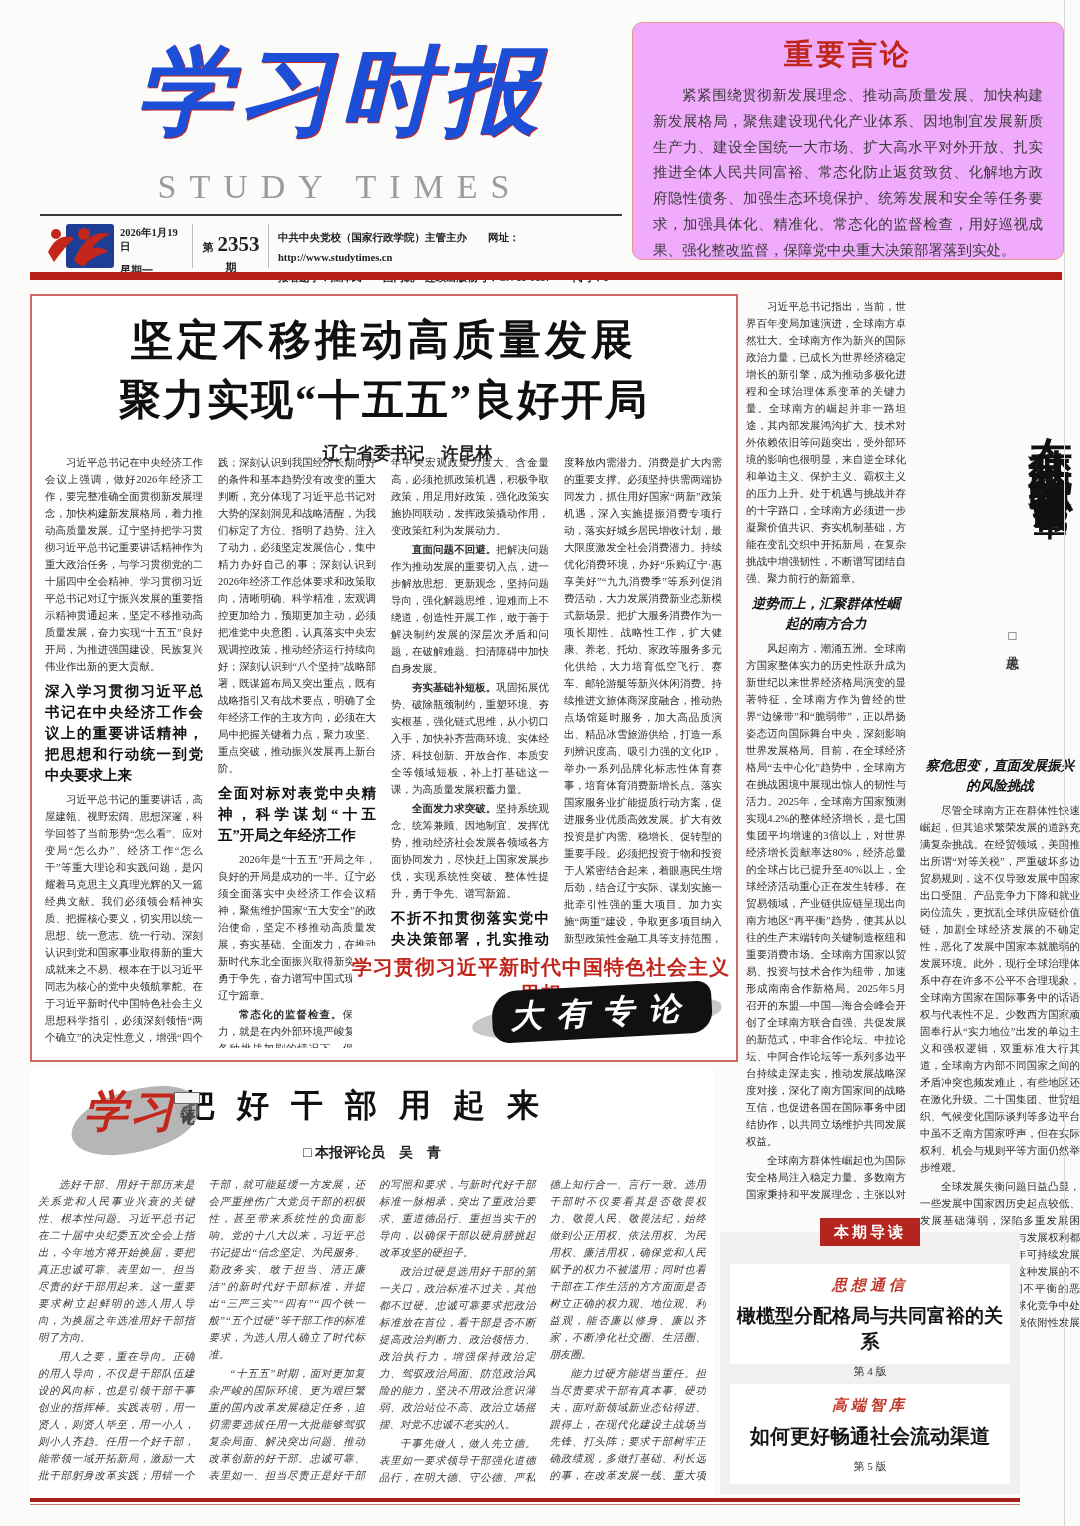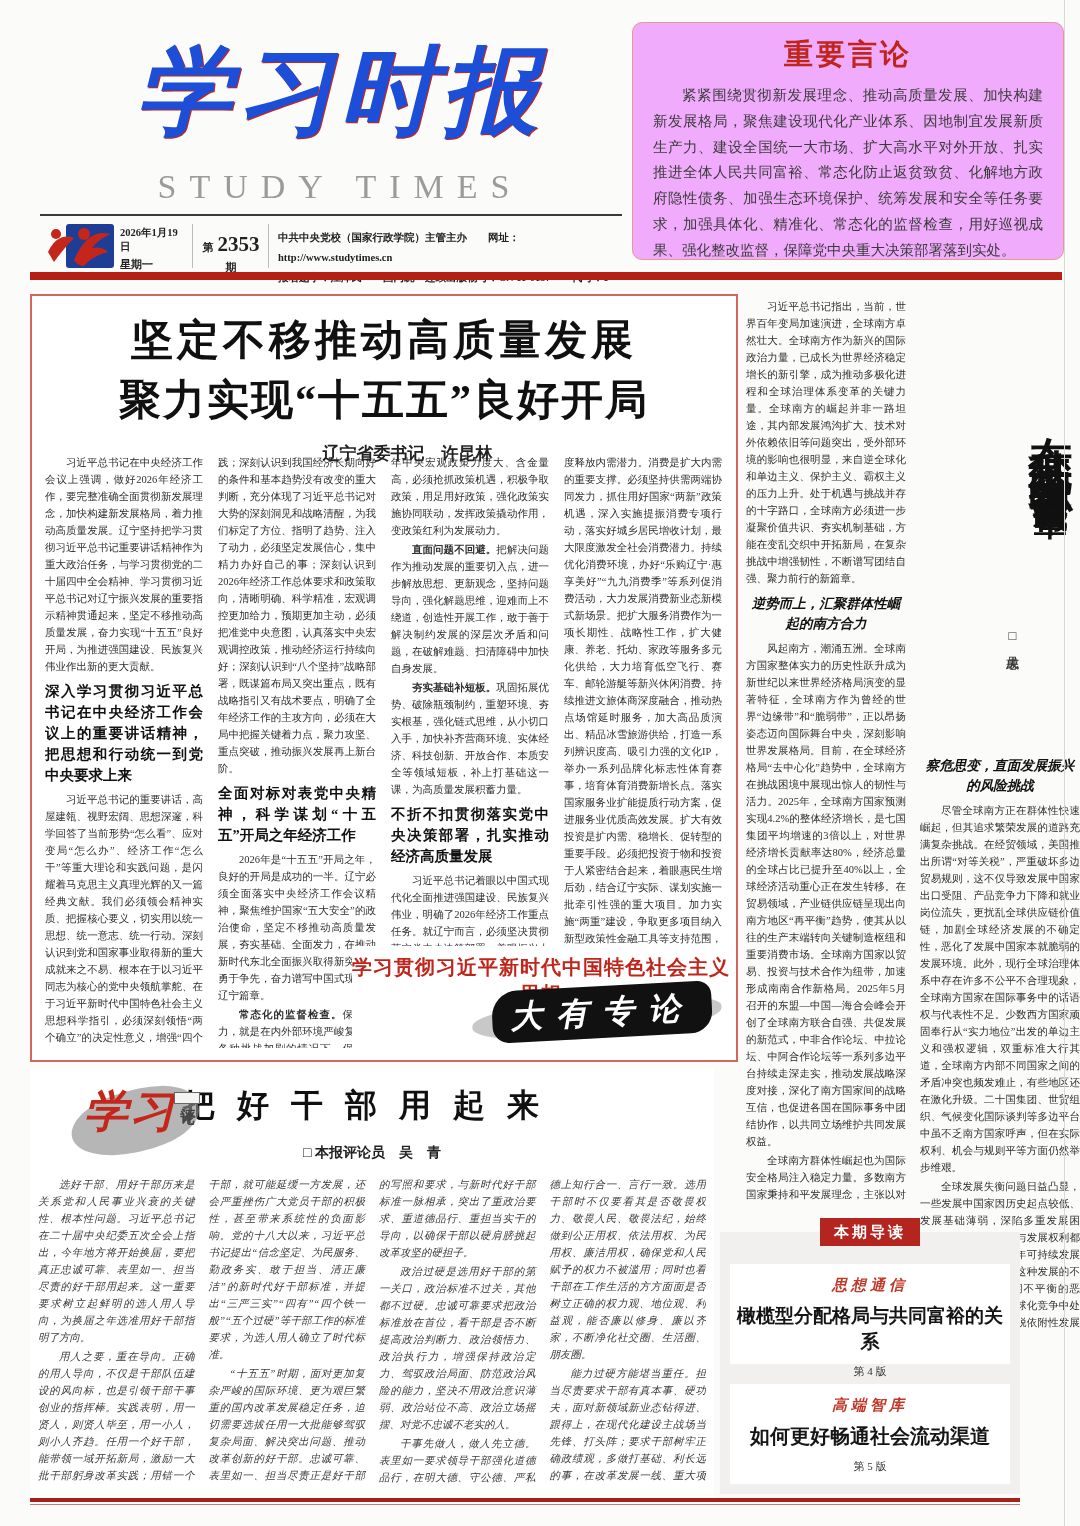--- a/index.html
+++ b/index.html
@@ -33,21 +33,21 @@
     <svg width="72" height="48" viewBox="0 0 72 48">
       <rect x="22" y="2" width="48" height="44" rx="3" fill="#1e3e96"></rect>
       <path d="M4 30 Q14 10 30 16 Q20 26 10 40 Z" fill="#c5261b"></path>
       <circle cx="12" cy="12" r="5" fill="#c5261b"></circle>
       <path d="M30 38 Q44 6 66 12 Q54 18 48 26 Q58 24 64 30 Q48 34 40 44 Q34 44 30 38Z" fill="#c5261b"></path>
       <circle cx="40" cy="12" r="6" fill="#c5261b"></circle>
     </svg>
   </div>
   <div class="abs" style="left:80px;top:216px;width:64px;text-align:left;">
     <div style="font-size:10.5px;font-weight:bold;">2026年1月19日</div>
-    <div style="font-size:11px;font-weight:bold;margin-top:3px;">星期一</div>
+    <div style="font-size:11px;font-weight:bold;margin-top:9px;">星期一</div>
   </div>
   <div class="abs colsep" style="left:152px;top:214px;height:44px;"></div>
   <div class="abs" style="left:158px;top:222px;width:66px;text-align:center;font-weight:bold;">
     <span style="font-size:11px;">第</span>
     <span style="font-size:21px;">2353</span>
     <span style="font-size:11px;">期</span>
   </div>
   <div class="abs colsep" style="left:228px;top:214px;height:44px;"></div>
   <div class="abs" style="left:238px;top:218px;width:344px;">
     <div style="font-size:10.5px;font-weight:bold;line-height:1.9;">中共中央党校（国家行政学院）主管主办　　网址：http://www.studytimes.cn</div>
@@ -80,20 +80,21 @@
       <div class="subhead">全面对标对表党中央精神，科学谋划“十五五”开局之年经济工作</div>
       <p>2026年是“十五五”开局之年，良好的开局是成功的一半。辽宁必须全面落实中央经济工作会议精神，聚焦维护国家“五大安全”的政治使命，坚定不移推动高质量发展，夯实基础、全面发力，在推动新时代东北全面振兴取得新突破上勇于争先，奋力谱写中国式现代化辽宁篇章。</p>
       <p><b class="lead-b">常态化的监督检查。</b><span>保持定力，就是在内外部环境严峻复杂、各种挑战加剧的情况下，保持清醒、坚守目标。面对经济下行压力，必须提振信心、下定决心，咬紧牙关，迎难而上，一以贯之抓好改造升级“老字号”、深度开发“原字号”、培育壮大“新字号”三篇大文章，促转型、换动能，走实走好高质量发展、可持续振兴新路子。</span></p>
 
     </div>
 
     <div class="abs jt body-txt" style="left:346px;top:0;width:158px;height:594px;overflow:hidden;">
       <p style="text-indent:0;">年中央宏观政策力度大、含金量高，必须抢抓政策机遇，积极争取政策，用足用好政策，强化政策实施协同联动，发挥政策撬动作用，变政策红利为发展动力。</p>
       <p><b class="lead-b">直面问题不回避。</b><span>把解决问题作为推动发展的重要切入点，进一步解放思想、更新观念，坚持问题导向，强化解题思维，迎难而上不绕道，创造性开展工作，敢于善于解决制约发展的深层次矛盾和问题，在破解难题、扫清障碍中加快自身发展。</span></p>
       <p><b class="lead-b">夯实基础补短板。</b><span>巩固拓展优势、破除瓶颈制约，重塑环境、夯实根基，强化链式思维，从小切口入手，加快补齐营商环境、实体经济、科技创新、开放合作、本质安全等领域短板，补上打基础这一课，为高质量发展积蓄力量。</span></p>
+      <p><b class="lead-b">全面发力求突破。</b><span>坚持系统观念、统筹兼顾、因地制宜、发挥优势，推动经济社会发展各领域各方面协同发力，尽快赶上国家发展步伐，实现系统性突破、整体性提升，勇于争先、谱写新篇。</span></p>
       <div class="subhead">不折不扣贯彻落实党中央决策部署，扎实推动经济高质量发展</div>
       <p>习近平总书记着眼以中国式现代化全面推进强国建设、民族复兴伟业，明确了2026年经济工作重点任务。就辽宁而言，必须坚决贯彻落实党中央决策部署，着眼振兴大局，锚定目标，纲举目张、精准发力。</p>
 
     </div>
 
     <div class="abs jt body-txt" style="left:519px;top:0;width:158px;height:594px;overflow:hidden;">
       <p style="text-indent:0;"><span>度释放内需潜力。消费是扩大内需的重要支撑。必须坚持供需两端协同发力，抓住用好国家“两新”政策机遇，深入实施提振消费专项行动，落实好城乡居民增收计划，最大限度激发全社会消费潜力。持续优化消费环境，办好“乐购辽宁·惠享美好”“九九消费季”等系列促消费活动，大力发展消费新业态新模式新场景。把扩大服务消费作为一项长期性、战略性工作，扩大健康、养老、托幼、家政等服务多元化供给，大力培育低空飞行、赛车、邮轮游艇等新兴休闲消费。持续推进文旅体商深度融合，推动热点场馆延时服务，加大高品质演出、精品冰雪旅游供给，打造一系列辨识度高、吸引力强的文化IP，举办一系列品牌化标志性体育赛事，培育体育消费新增长点。落实国家服务业扩能提质行动方案，促进服务业优质高效发展。扩大有效投资是扩内需、稳增长、促转型的重要手段。必须把投资于物和投资于人紧密结合起来，着眼惠民生增后劲，结合辽宁实际、谋划实施一批牵引性强的重大项目。加力实施“两重”建设，争取更多项目纳入新型政策性金融工具等支持范围，有效带动各类投资增长。强化项目建设穿透式调度和全生命周期管理，推动华锦阿美精细化工、华晨宝马全新动力电池、营口建发盛海铜业等加快建成投产，加快恒力造船绿色高端装备制造、金州湾国际机场、王家荟冰上运动中心等建设进度。做好秦沈高铁二通道、庄河核电一期等重点项目前期工作，形成重大项目接续不断、压茬推进的生动局面。</span></p>
     </div>
   </div>
 

